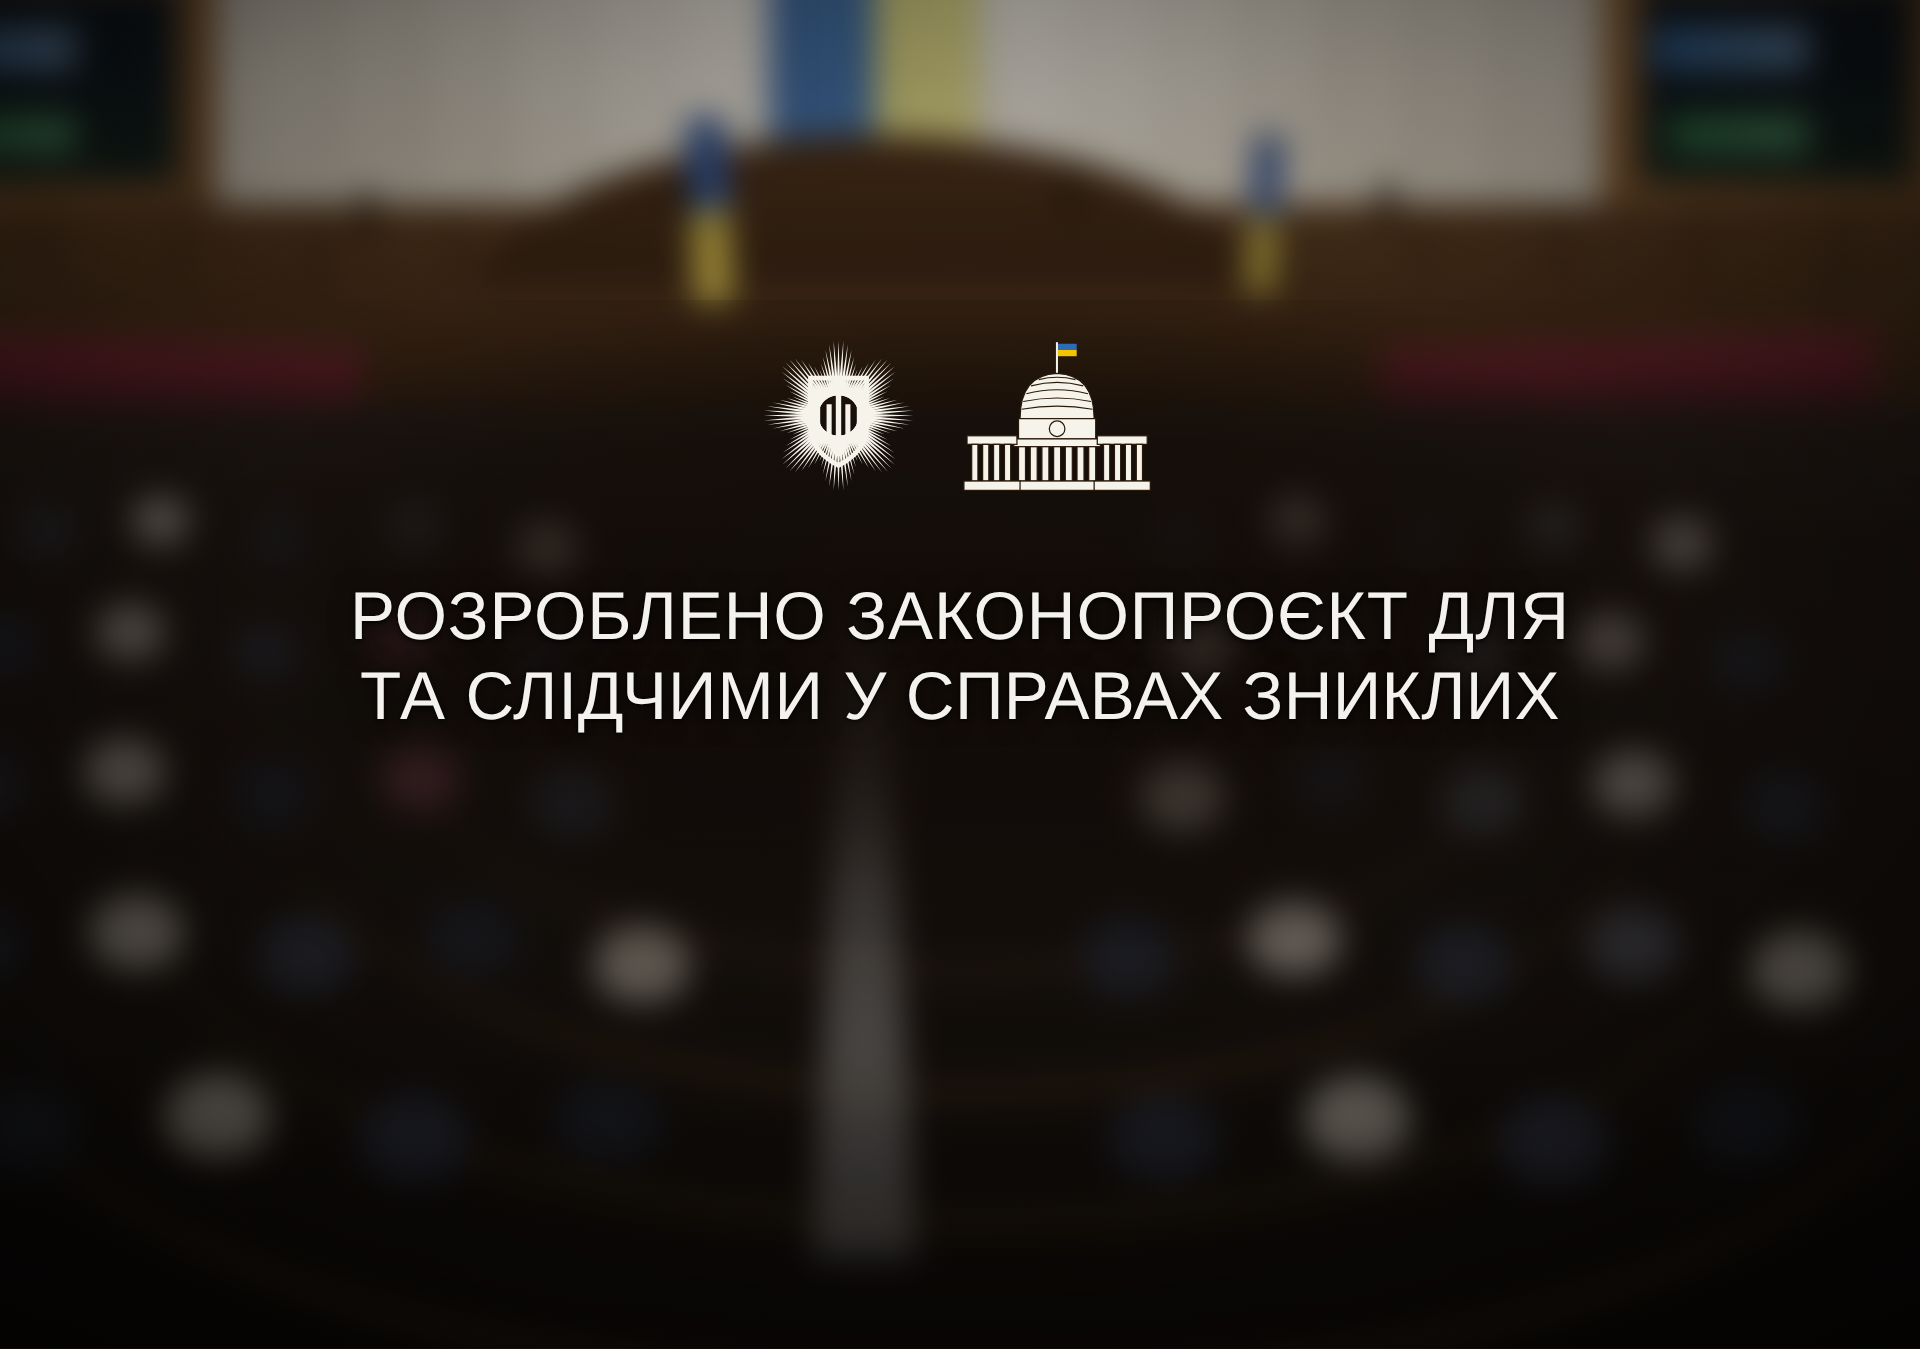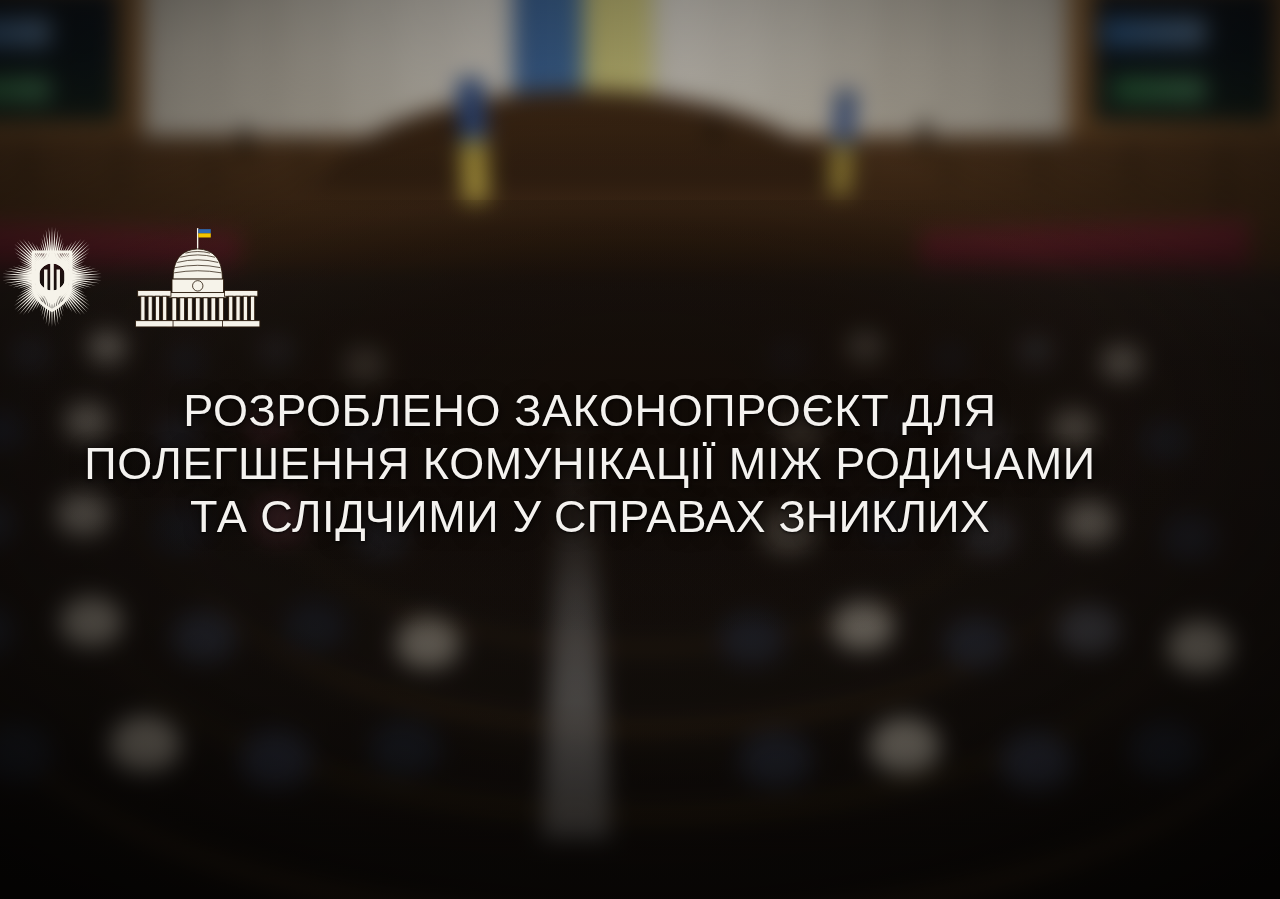--- a/index.html
+++ b/index.html
@@ -231,21 +231,21 @@
       rgba(18,11,6,0.10) 78%,
       rgba(18,11,6,0) 100%);
   }
 
   
   .content {
     position: absolute;
     inset: 0;
     display: flex;
     flex-direction: column;
-    align-items: flex-start;
+    align-items: center;
   }
 
   .logos {
     margin-top: 222px;
     display: flex;
     align-items: center;
     gap: 26px;
     height: 110px;
   }
   .logo-mvs { display: block; }
@@ -561,18 +561,17 @@
           <rect x="217" y="137" width="8" height="47"></rect>
           <rect x="231" y="137" width="8" height="47"></rect>
           <rect x="177" y="184" width="72" height="12"></rect>
         </g>
       </svg>
 
     </div>
 
     <div class="headline">
       <span class="hl-line"><span>РОЗРОБЛЕНО ЗАКОНОПРОЄКТ ДЛЯ</span></span>
-      <span class="hl-line"><span>ПОЛЕГШЕННЯ КОМУНІКАЦІЇ МІЖ РОДИЧАМИ</span></span>
       <span class="hl-line"><span>ТА СЛІДЧИМИ </span><span class="b">У СПРАВАХ ЗНИКЛИХ</span></span>
     </div>
 
   </div>
 </div>
 
 </body></html>

